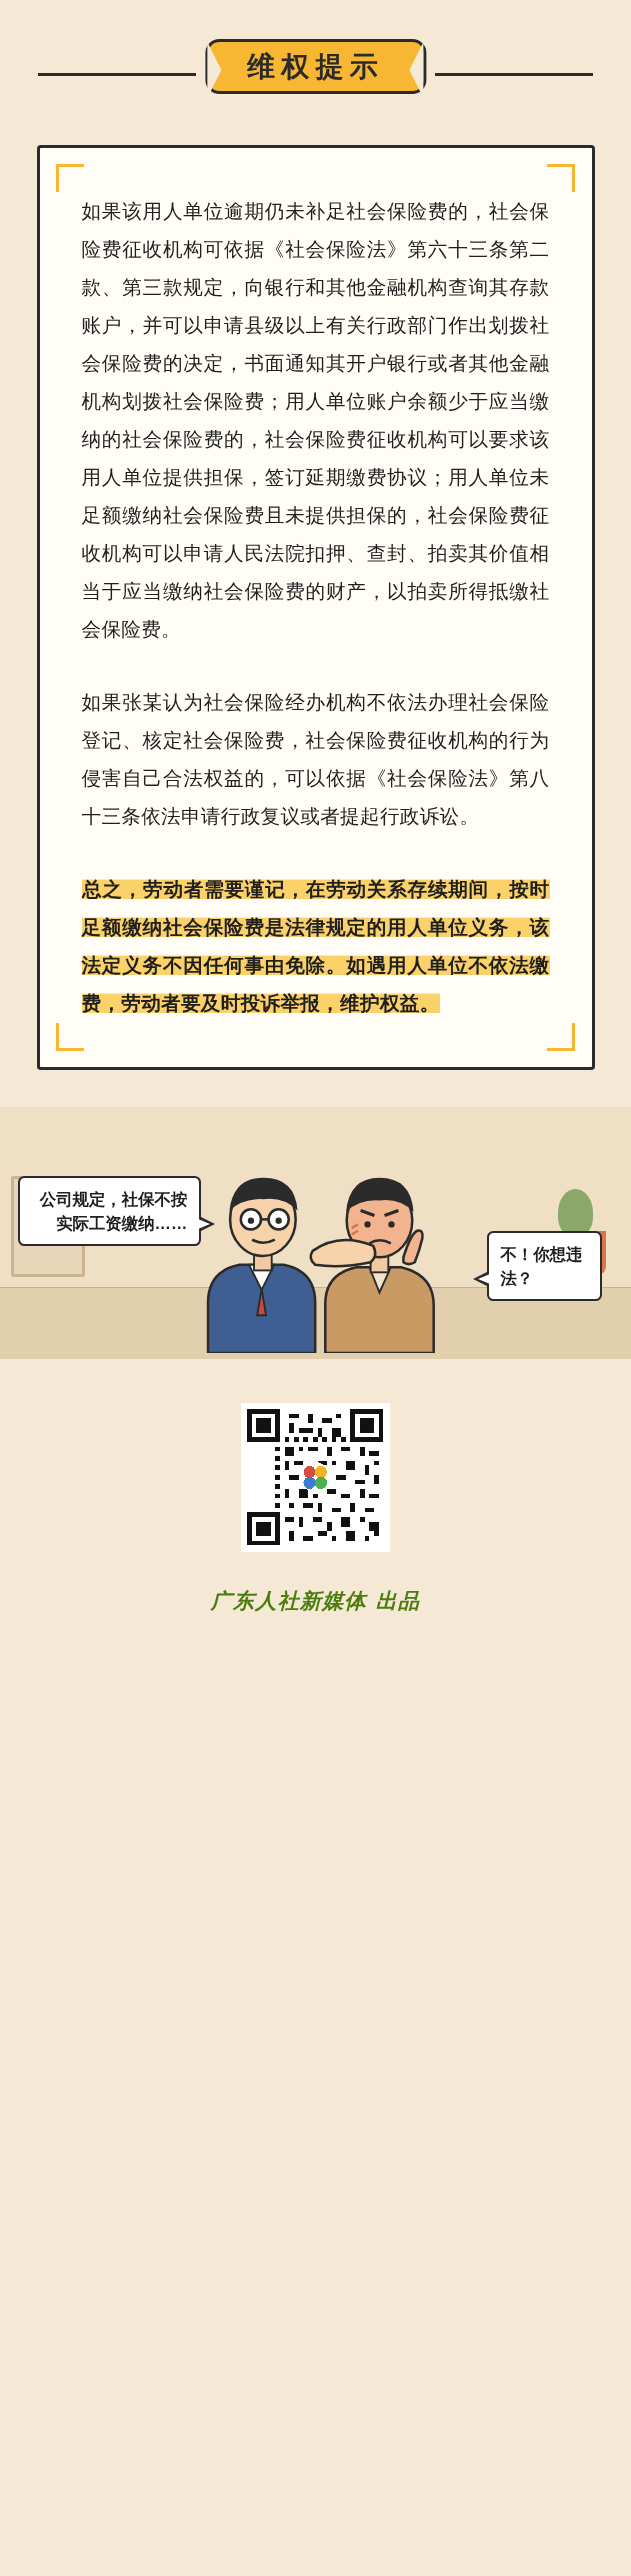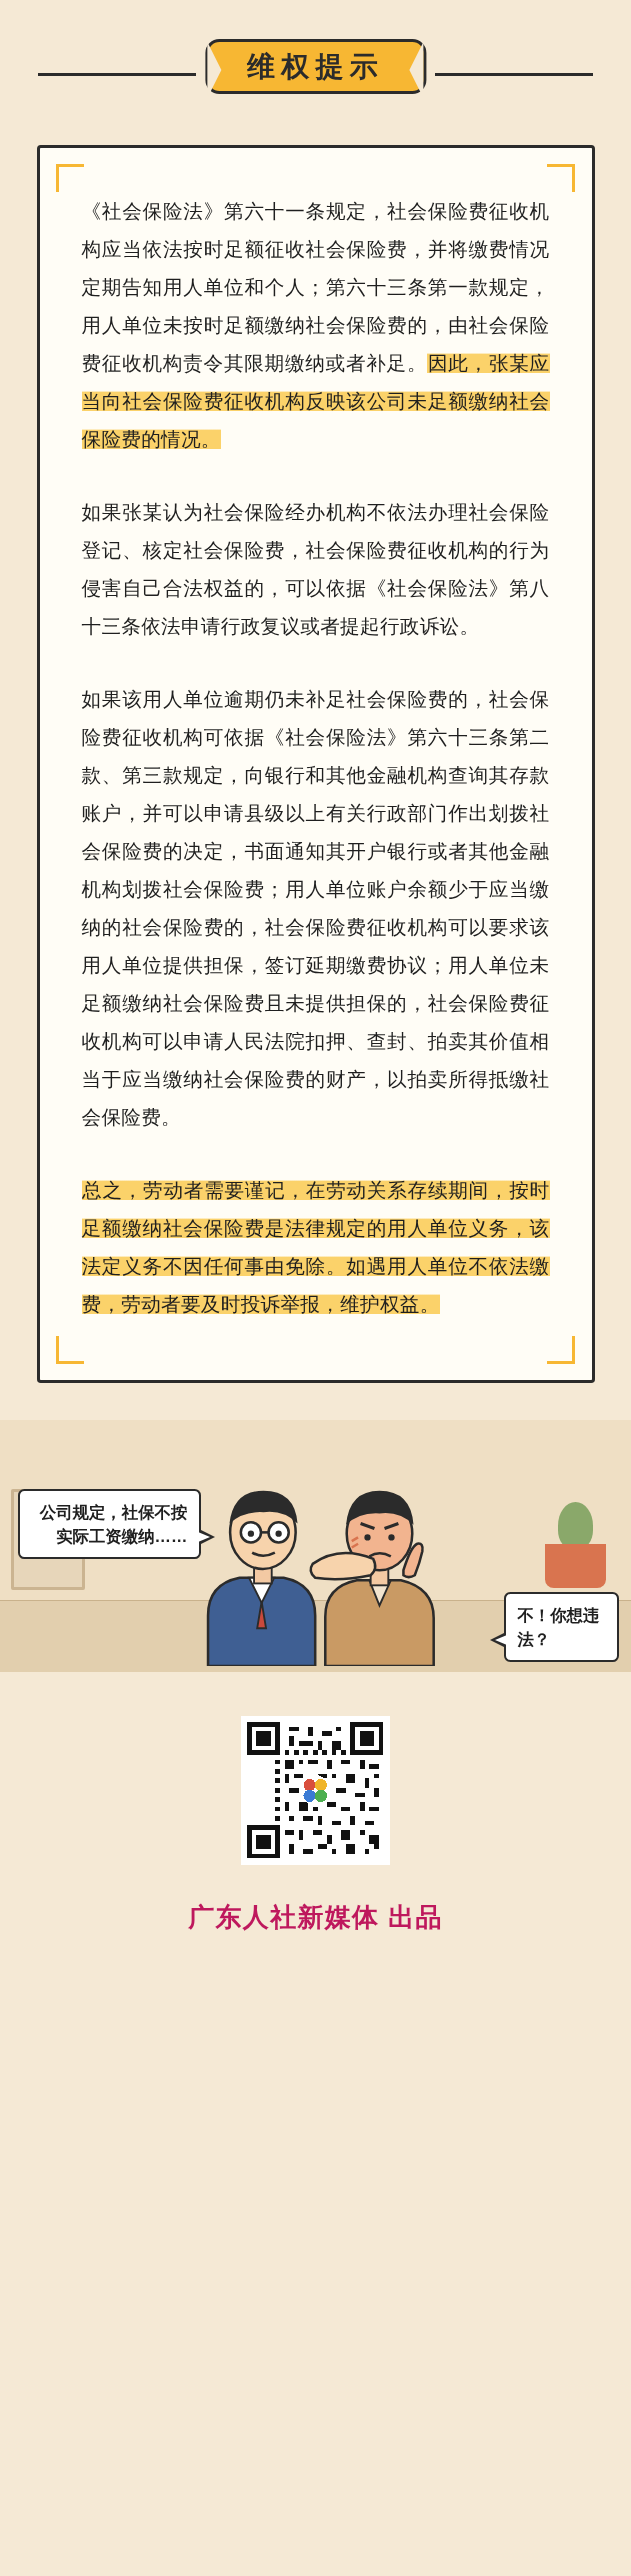--- a/index.html
+++ b/index.html
@@ -98,21 +98,21 @@
 
   .para {
     font-size: 19.6px;
     line-height: 38px;
     color: #1f1f1f;
     text-align: justify;
     text-justify: inter-ideograph;
     margin: 0 0 35px 0;
     letter-spacing: 0.3px;
   }
-  .para:last-child { margin-bottom: 12px; }
+  .para:last-child { margin-bottom: 0; font-weight: bold; }
   .hl {
     background: linear-gradient(to bottom, rgba(250,205,90,0) 6%, #fbd26a 8%, #fbd26a 94%, rgba(250,205,90,0) 96%);
     padding: 0 0.6px;
   }
 
   
   .illus {
     position: relative;
     margin-top: 37px;
     width: 631px;
@@ -157,21 +157,21 @@
     border: 2.5px solid #2b2b2b;
     border-radius: 6.3px;
     padding: 8.8px 11.4px;
     font-size: 16.4px;
     line-height: 24px;
     color: #1f1f1f;
     font-weight: bold;
     box-sizing: border-box;
   }
   .bubble.left  { left: 17.7px;  top: 69px; width: 183px; text-align: right; }
-  .bubble.right { right: 12px; top: 124px; width: 115px; margin-top: 48px; }
+  .bubble.right { right: 29px; top: 124px; width: 115px; }
   .bubble .tail {
     position: absolute;
     width: 0; height: 0;
   }
   .bubble.left .tail {
     right: -16.4px; bottom: 11.4px;
     border-top: 8.8px solid transparent;
     border-bottom: 8.8px solid transparent;
     border-left: 16.4px solid #2b2b2b;
   }
@@ -215,24 +215,25 @@
     width: 149px;
     height: 149px;
     margin: 0 auto;
     background: #ffffff;
     padding: 6.3px;
     box-sizing: border-box;
   }
   .qr-inner { width: 100%; height: 100%; }
   .credit {
     margin-top: 35px;
-    font-size: 26px;
+    font-size: 21px;
     font-weight: bold;
-    color: #be185d;
+    color: #4d7c0f;
     letter-spacing: 1.3px;
+    font-style: italic;
   }
   .credit .sep { display: inline-block; width: 8.8px; }
 </style>
 </head>
 <body>
 
 <div class="page">
 
   <div class="header">
     <div class="ribbon-line left"></div>
@@ -244,30 +245,27 @@
     </div>
   </div>
 
   <div class="card-wrap">
     <div class="card">
       <span class="corner tl"></span>
       <span class="corner tr"></span>
       <span class="corner bl"></span>
       <span class="corner br"></span>
 
+
       <p class="para">
-        <span>《社会保险法》第六十一条规定，社会保险费征收机构应当依法按时足额征收社会保险费，并将缴费情况定期告知用人单位和个人；第六十三条第一款规定，用人单位未按时足额缴纳社会保险费的，由社会保险费征收机构责令其限期缴纳或者补足。</span><span class="hl">因此，张某应当向社会保险费征收机构反映该公司未足额缴纳社会保险费的情况。</span>
+        <span>如果该用人单位逾期仍未补足社会保险费的，社会保险费征收机构可依据《社会保险法》第六十三条第二款、第三款规定，向银行和其他金融机构查询其存款账户，并可以申请县级以上有关行政部门作出划拨社会保险费的决定，书面通知其开户银行或者其他金融机构划拨社会保险费；用人单位账户余额少于应当缴纳的社会保险费的，社会保险费征收机构可以要求该用人单位提供担保，签订延期缴费协议；用人单位未足额缴纳社会保险费且未提供担保的，社会保险费征收机构可以申请人民法院扣押、查封、拍卖其价值相当于应当缴纳社会保险费的财产，以拍卖所得抵缴社会保险费。</span>
       </p>
 
       <p class="para">
         <span>如果张某认为社会保险经办机构不依法办理社会保险登记、核定社会保险费，社会保险费征收机构的行为侵害自己合法权益的，可以依据《社会保险法》第八十三条依法申请行政复议或者提起行政诉讼。</span>
-      </p>
-
-      <p class="para">
-        <span>如果该用人单位逾期仍未补足社会保险费的，社会保险费征收机构可依据《社会保险法》第六十三条第二款、第三款规定，向银行和其他金融机构查询其存款账户，并可以申请县级以上有关行政部门作出划拨社会保险费的决定，书面通知其开户银行或者其他金融机构划拨社会保险费；用人单位账户余额少于应当缴纳的社会保险费的，社会保险费征收机构可以要求该用人单位提供担保，签订延期缴费协议；用人单位未足额缴纳社会保险费且未提供担保的，社会保险费征收机构可以申请人民法院扣押、查封、拍卖其价值相当于应当缴纳社会保险费的财产，以拍卖所得抵缴社会保险费。</span>
       </p>
 
       <p class="para">
         <span class="hl">总之，劳动者需要谨记，在劳动关系存续期间，按时足额缴纳社会保险费是法律规定的用人单位义务，该法定义务不因任何事由免除。如遇用人单位不依法缴费，劳动者要及时投诉举报，维护权益。</span>
       </p>
     </div>
   </div>
 
   <div class="illus">
     <div class="wall"></div>

